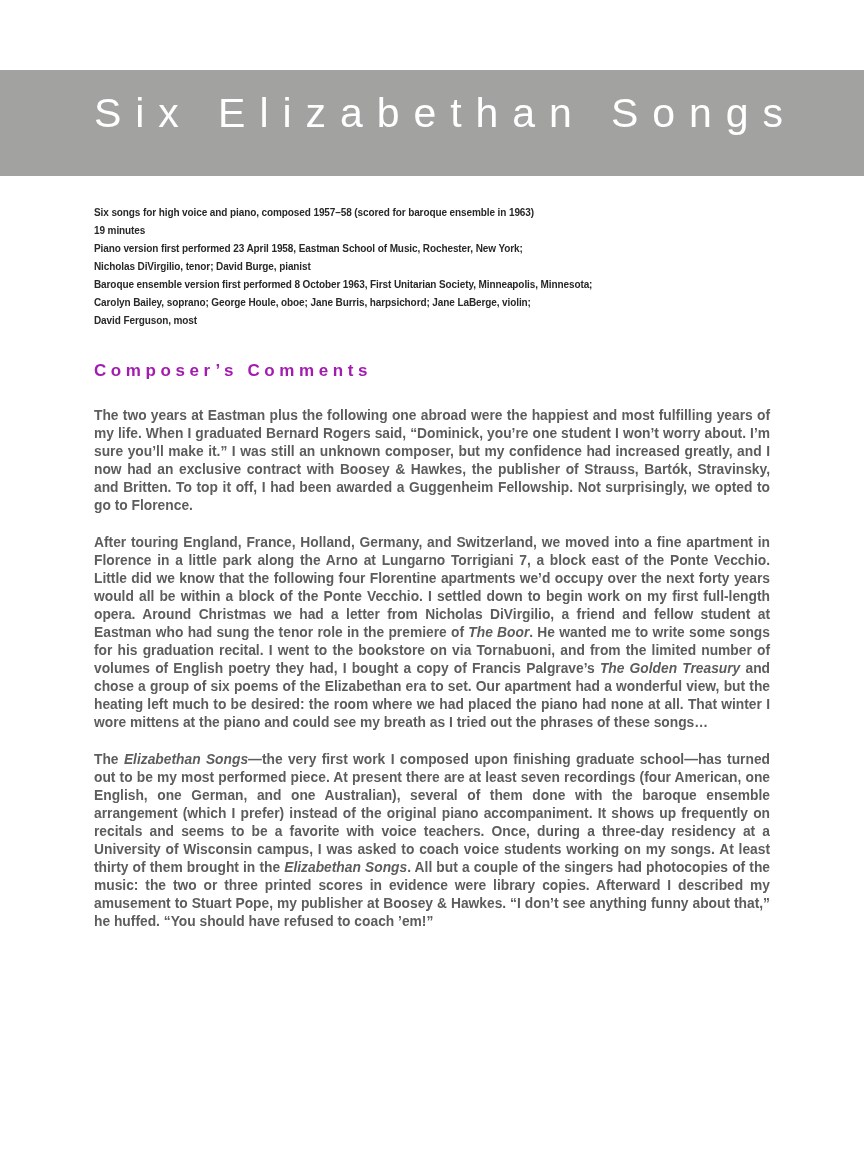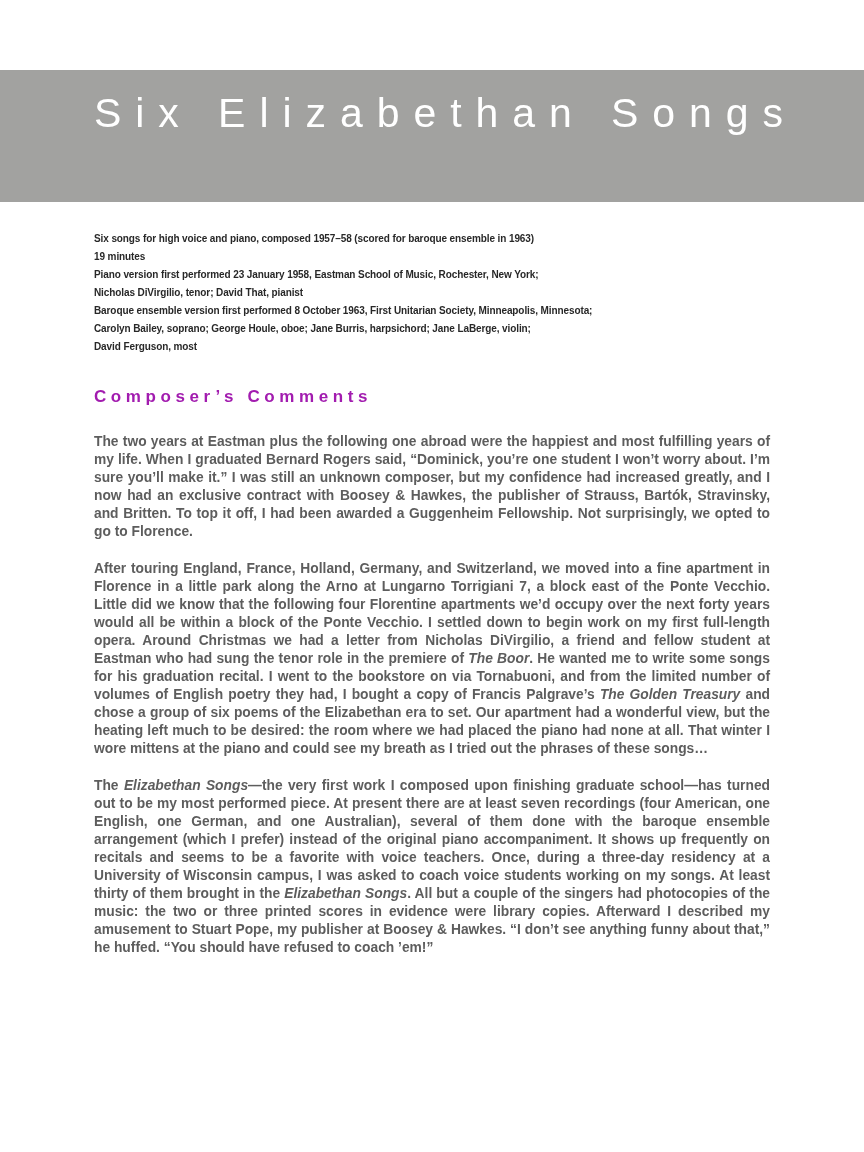--- a/index.html
+++ b/index.html
@@ -9,21 +9,21 @@
   }
   body {
     width: 864px;
     height: 1152px;
     font-family: "Liberation Sans", sans-serif;
     -webkit-font-smoothing: antialiased;
     overflow: hidden;
   }
   .banner {
     margin-top: 70px;
-    height: 132px;
+    height: 106px;
     background: #a2a2a0;
     box-sizing: border-box;
     padding: 20px 0 0 94px;
   }
   .banner h1 {
     margin: 0;
     font-size: 41px;
     font-weight: 300;
     color: #ffffff;
     letter-spacing: 0.34em;
@@ -71,22 +71,22 @@
 
 <header class="banner">
   <h1>Six Elizabethan Songs</h1>
 </header>
 
 <main class="content">
 
   <section class="work-details">
     <div>Six songs for high voice and piano, composed 1957–58 (scored for baroque ensemble in 1963)</div>
     <div>19 minutes</div>
-    <div>Piano version first performed 23 January 1958, Eastman School of Music, Rochester, New York;</div>
-    <div>Nicholas DiVirgilio, tenor; David That, pianist</div>
+    <div>Piano version first performed 23 April 1958, Eastman School of Music, Rochester, New York;</div>
+    <div>Nicholas DiVirgilio, tenor; David Burge, pianist</div>
     <div>Baroque ensemble version first performed 8 October 1963, First Unitarian Society, Minneapolis, Minnesota;</div>
     <div>Carolyn Bailey, soprano; George Houle, oboe; Jane Burris, harpsichord; Jane LaBerge, violin;</div>
     <div>David Ferguson, most</div>
   </section>
 
   <h2 class="section-heading">Composer’s Comments</h2>
 
   <section class="comments">
     <p>The two years at Eastman plus the following one abroad were the happiest and most fulfilling years of my life. When I graduated Bernard Rogers said, “Dominick, you’re one student I won’t worry about. I’m sure you’ll make it.”  I was still an unknown composer, but my confidence had increased greatly, and I now had an exclusive contract with Boosey &amp; Hawkes, the publisher of Strauss, Bartók, Stravinsky, and Britten. To top it off, I had been awarded a Guggenheim Fellowship. Not surprisingly, we opted to go to Florence.</p>
     <p>After touring England, France, Holland, Germany, and Switzerland, we moved into a fine apartment in Florence in a little park along the Arno at Lungarno Torrigiani 7, a block east of the Ponte Vecchio. Little did we know that the following four Florentine apartments we’d occupy over the next forty years would all be within a block of the Ponte Vecchio. I settled down to begin work on my first full-length opera.  Around Christmas we had a letter from Nicholas DiVirgilio, a friend and fellow student at Eastman who had sung the tenor role in the premiere of <i>The Boor</i>. He wanted me to write some songs for his graduation recital. I went to the bookstore on via Tornabuoni, and from the limited number of volumes of English poetry they had, I bought a copy of Francis Palgrave’s <i>The Golden Treasury</i> and chose a group of six poems of the Elizabethan era to set. Our apartment had a wonderful view, but the heating left much to be desired: the room where we had placed the piano had none at all. That winter I wore mittens at the piano and could see my breath as I tried out the phrases of these songs…</p>

